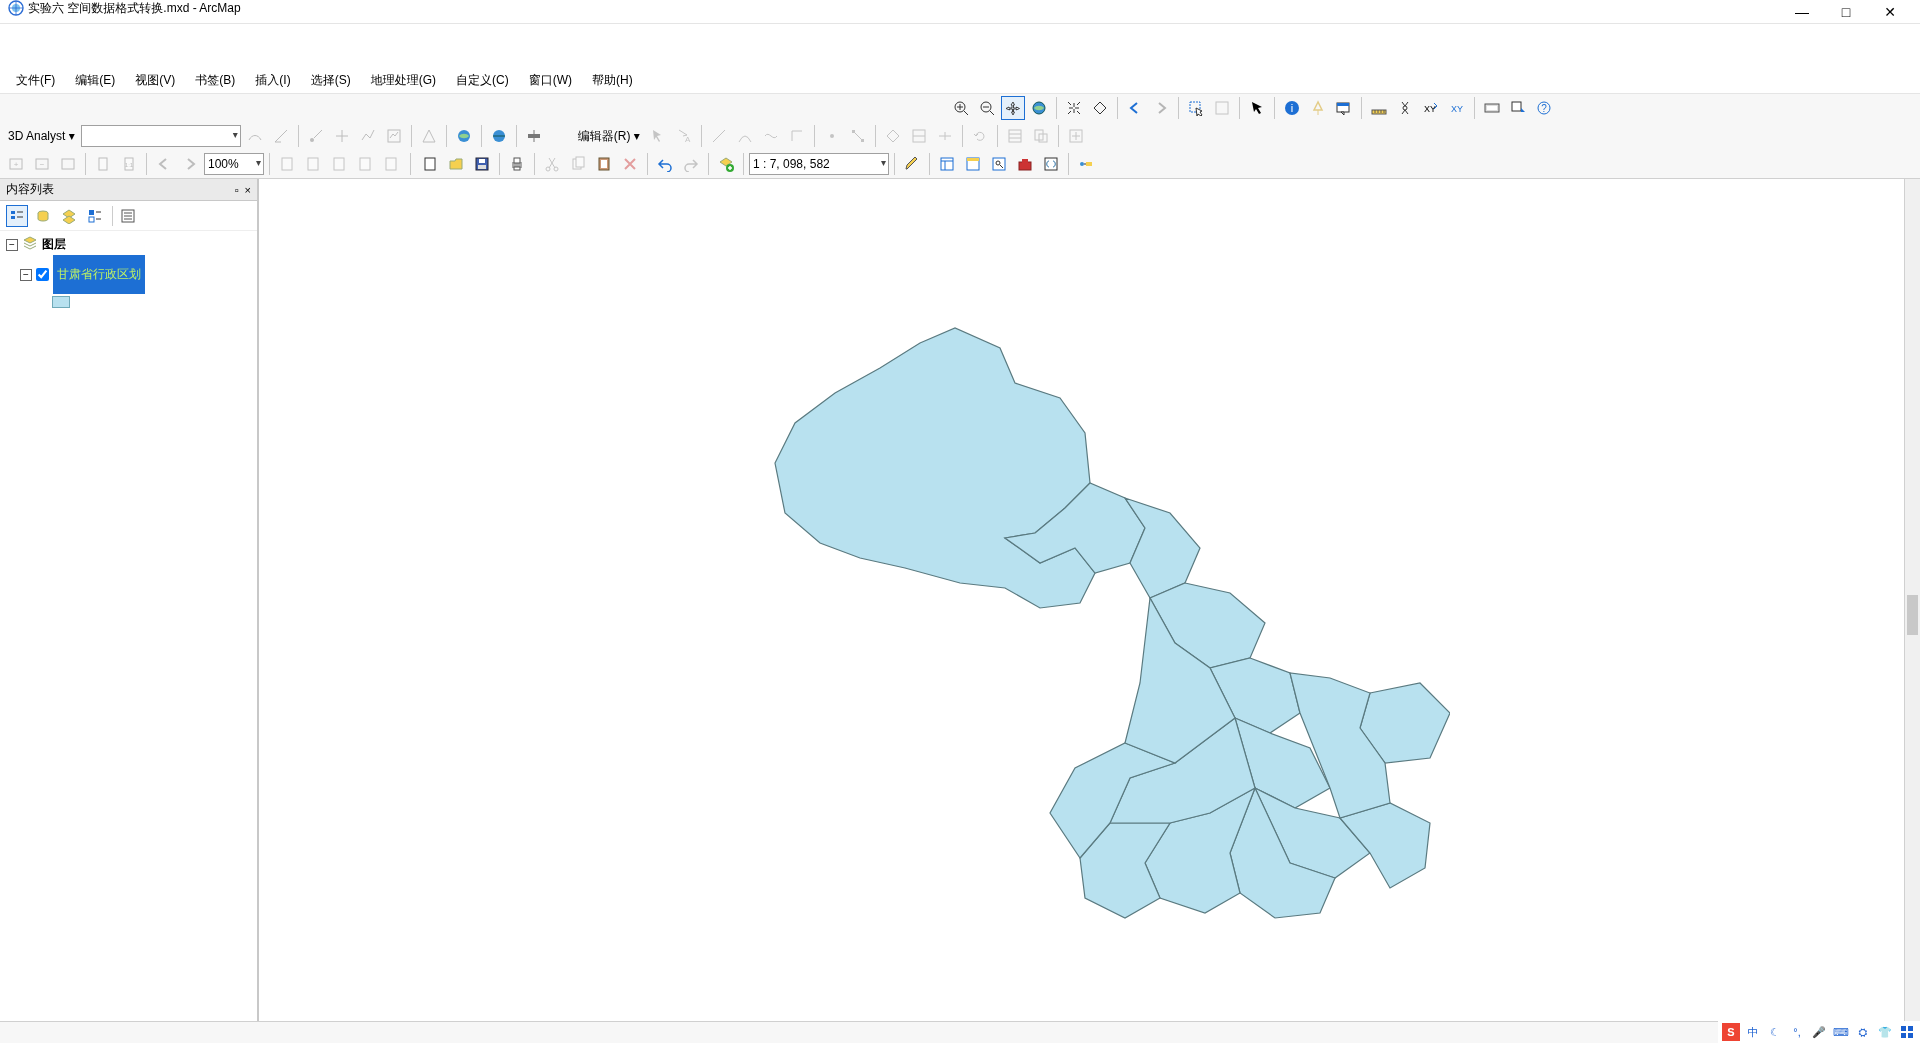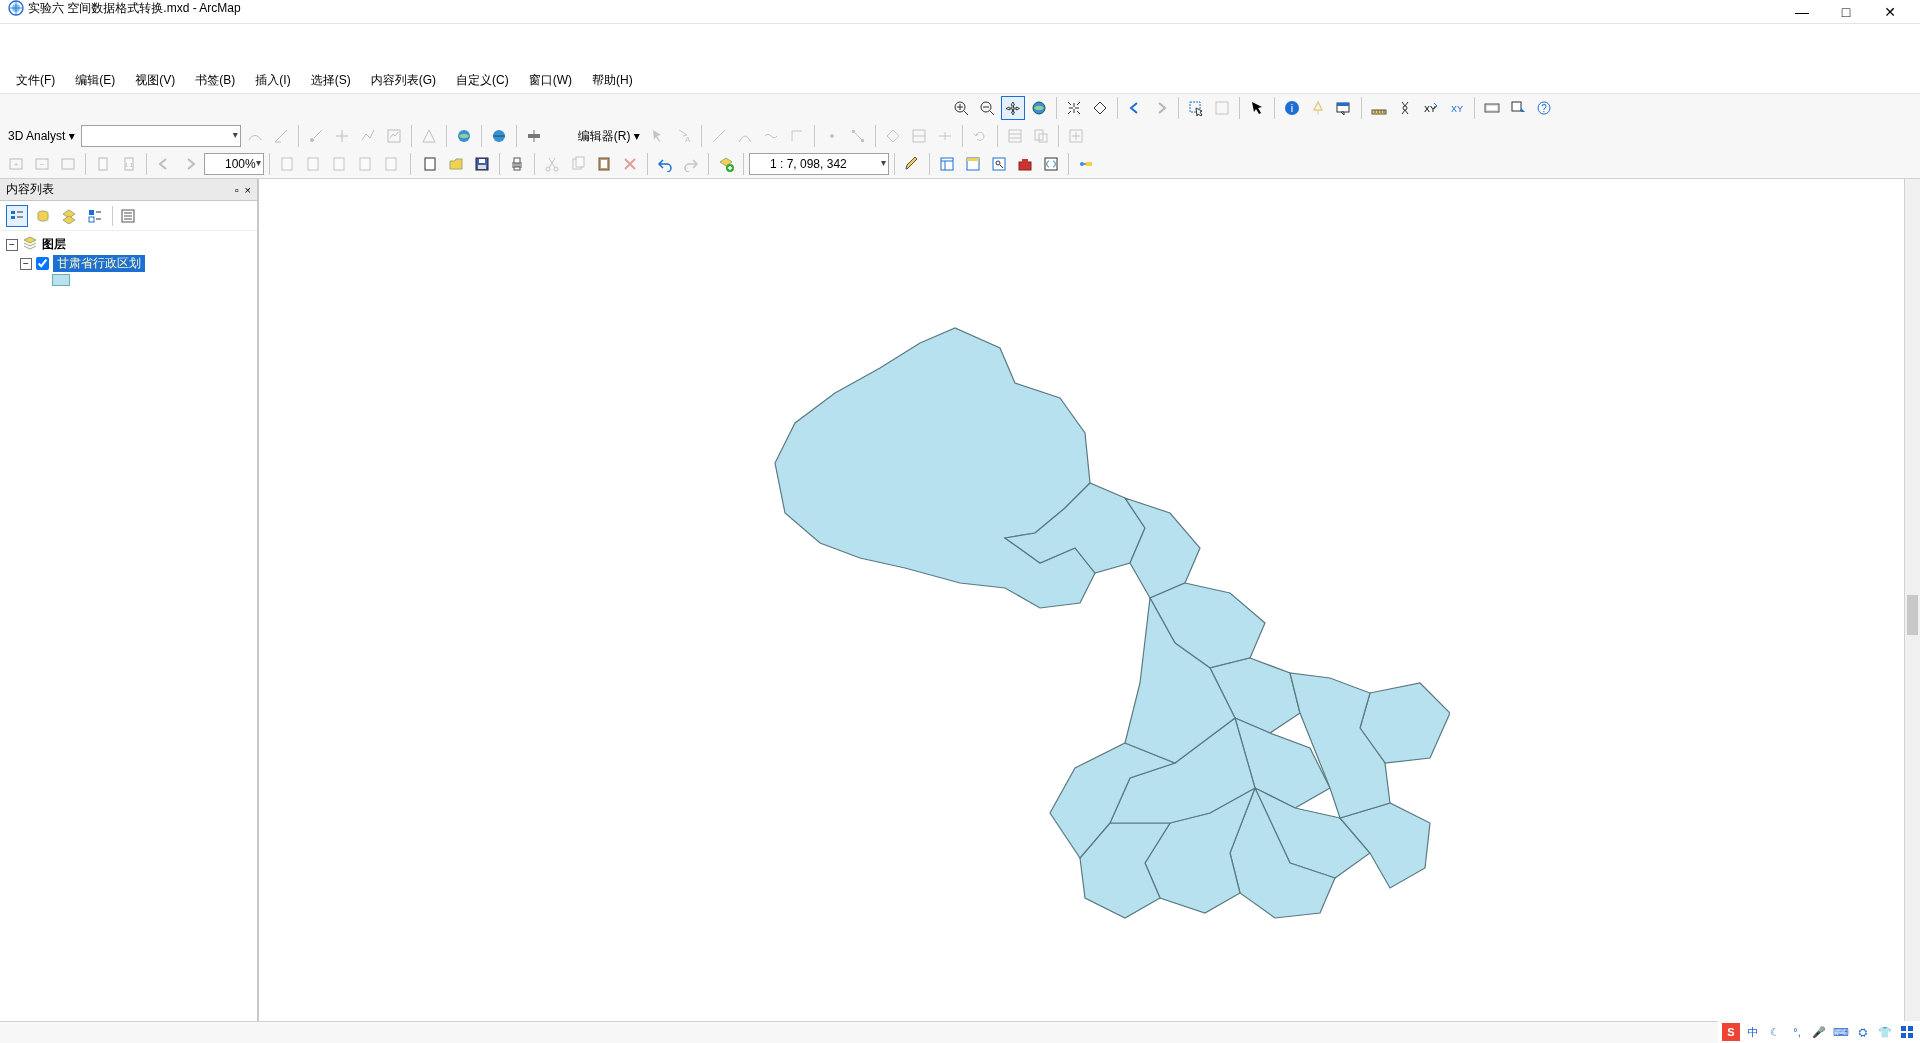--- a/index.html
+++ b/index.html
@@ -12,40 +12,40 @@
 .menubar { height: 26px; display: flex; align-items: center; padding: 2px 8px; background: #fff; border-bottom: 1px solid #e5e5e5; gap: 4px; margin-top: 44px; }
 .menubar .item { padding: 2px 8px; }
 .toolstrip { display: flex; flex-wrap: wrap; align-items: center; background: #f7f7f7; border-bottom: 1px solid #d0d0d0; }
 .toolbar-row { display: flex; align-items: center; height: 28px; }
 .tbgroup { display: flex; align-items: center; gap: 2px; padding: 0 4px; }
 .sep { width: 1px; height: 22px; background: #c8c8c8; margin: 0 3px; }
 .tbtn { width: 24px; height: 24px; display: flex; align-items: center; justify-content: center; }
 .tbtn svg { display: block; }
 .tbtn.disabled { opacity: 0.45; }
 .dropdown-label { padding: 0 4px; }
-.combo { height: 22px; border: 1px solid #a0a0a0; background: #fff; display: inline-flex; align-items: center; padding: 0 14px 0 20px; position: relative; min-width: 60px; }
+.combo { height: 22px; border: 1px solid #a0a0a0; background: #fff; display: inline-flex; align-items: center; padding: 0 14px 0 3px; position: relative; min-width: 60px; }
 .combo::after { content: "▾"; position: absolute; right: 2px; top: 3px; font-size: 10px; color: #444; }
 .combo.wide { width: 160px; }
 .combo.mid { width: 140px; }
 .combo.small { width: 58px; }
 .content-area { display: flex; height: 640px; }
 .toc-panel { width: 258px; display: flex; flex-direction: column; border-right: 1px solid #c8c8c8; }
 .toc-header { height: 22px; background: #eaeaea; border-bottom: 1px solid #c8c8c8; display: flex; align-items: center; padding: 0 6px; justify-content: space-between; }
 .toc-header .right { display: flex; gap: 6px; font-size: 11px; }
 .toc-tools { height: 30px; display: flex; align-items: center; gap: 4px; padding: 0 6px; border-bottom: 1px solid #eee; }
 .toc-tools .btn { width: 22px; height: 22px; display: flex; align-items: center; justify-content: center; border: 1px solid transparent; }
 .toc-tools .btn.active { border: 1px solid #1d6fd4; background: #e4f0fb; }
 .toc-tools .btn.sep-after { margin-right: 2px; }
 .toc-tree { flex: 1; overflow: auto; padding: 4px 4px; background: #fff; }
 .tree-row { display: flex; align-items: center; gap: 4px; padding: 1px 2px; }
 .tree-indent1 { padding-left: 16px; }
 .tree-indent2 { padding-left: 48px; }
 .tree-toggle { width: 12px; height: 12px; border: 1px solid #666; display: flex; align-items: center; justify-content: center; font-size: 10px; line-height: 10px; background: #fff; }
 .tree-check { width: 13px; height: 13px; }
-.tree-label.selected { background: #1d6fd4; color: #fef9c3; padding: 0 4px; }
+.tree-label.selected { background: #1d6fd4; color: #bef264; padding: 11px 4px; }
 .legend-swatch { width: 18px; height: 12px; background: #b8e1ef; border: 1px solid #6fa9b8; }
 .map-view { flex: 1; position: relative; background: #fff; border-left: 1px solid #c8c8c8; }
 .map-svg { position: absolute; left: 50%; top: 50%; transform: translate(-50%, -50%); }
 .vscroll { position: absolute; right: 0; top: 0; bottom: 16px; width: 16px; background: #f0f0f0; border-left: 1px solid #d0d0d0; }
 .vscroll .thumb { position: absolute; left: 2px; right: 2px; top: 50%; height: 40px; margin-top: -20px; background: #c8c8c8; }
 .hscroll { position: absolute; left: 0; right: 16px; bottom: 0; height: 16px; background: #f0f0f0; border-top: 1px solid #d0d0d0; display: flex; align-items: center; gap: 4px; padding-left: 6px; }
 .hscroll .btn { width: 16px; height: 14px; display: flex; align-items: center; justify-content: center; }
 .statusbar { position: fixed; bottom: 0; left: 0; right: 0; height: 22px; background: #f7f7f7; border-top: 1px solid #d0d0d0; display: flex; justify-content: flex-end; align-items: center; padding: 0 8px; gap: 8px; font-size: 11px; color: #333; }
 .ime-tray { position: fixed; bottom: 0; right: 0; height: 22px; display: flex; align-items: center; gap: 4px; padding: 0 4px; background: #fff; z-index: 3; }
 .ime-tray .imebtn { width: 18px; height: 18px; display: flex; align-items: center; justify-content: center; font-size: 11px; }
@@ -70,21 +70,21 @@
   <span class="winbtn">✕</span>
 </div>
 
 <div class="menubar">
   <span class="item">文件(F)</span>
   <span class="item">编辑(E)</span>
   <span class="item">视图(V)</span>
   <span class="item">书签(B)</span>
   <span class="item">插入(I)</span>
   <span class="item">选择(S)</span>
-  <span class="item">内容列表(G)</span>
+  <span class="item">地理处理(G)</span>
   <span class="item">自定义(C)</span>
   <span class="item">窗口(W)</span>
   <span class="item">帮助(H)</span>
 </div>
 
 <div class="toolstrip">
 
   <div class="toolbar-row" style="width:100%; justify-content:flex-end; padding-right:360px;">
     <div class="tbgroup">
       <span class="tbtn">
@@ -521,21 +521,21 @@
         </span>
       <span class="sep"></span>
       <span class="tbtn">
           <svg width="16" height="16">
             <path d="M8 2L2 6l6 4 6-4z" fill="#f5d050" stroke="#9a7"></path>
             <circle cx="12" cy="12" r="4" fill="#3a3"></circle>
             <path d="M10 12h4M12 10v4" stroke="#fff" stroke-width="1.5"></path>
           </svg>
         </span>
       <span class="sep"></span>
-      <span class="combo mid">1 : 7, 098, 342</span>
+      <span class="combo mid">1 : 7, 098, 582</span>
       <span class="sep"></span>
       <span class="tbtn">
           <svg width="16" height="16">
             <path d="M3 13L13 3l-2-2-8 8-1 4z" fill="#f5d050" stroke="#555"></path>
           </svg>
         </span>
       <span class="sep"></span>
       <span class="tbtn">
           <svg width="16" height="16">
             <rect x="2" y="2" width="12" height="12" fill="#fff" stroke="#1d6fd4"></rect>

